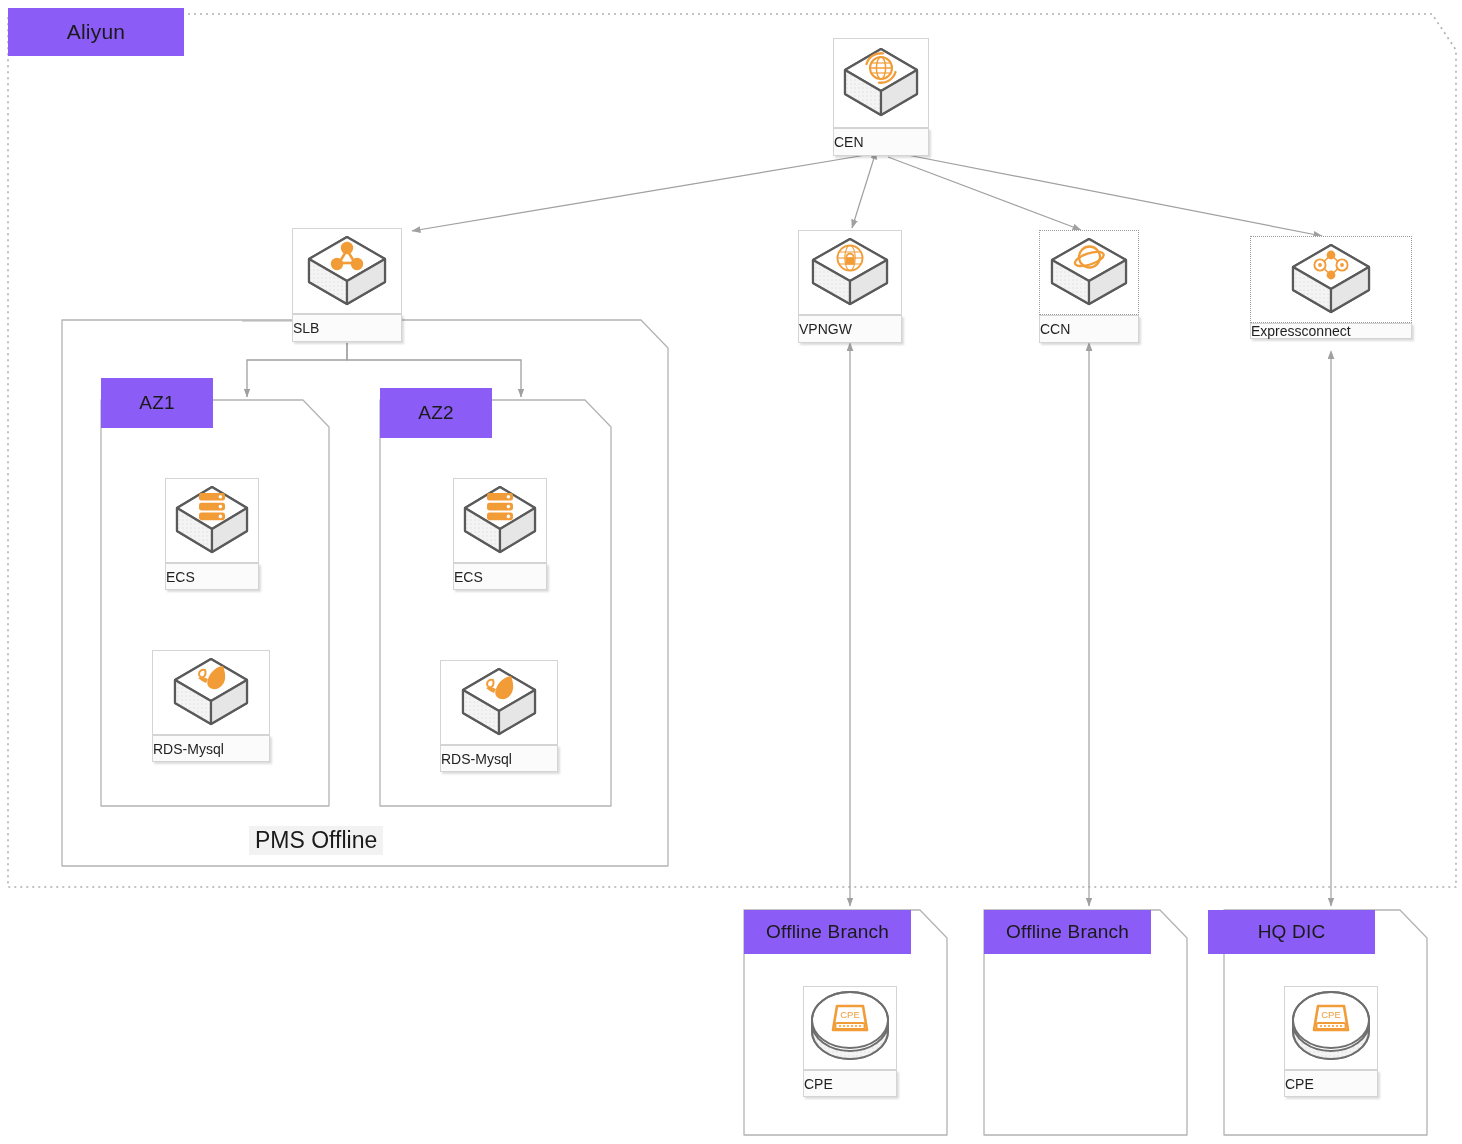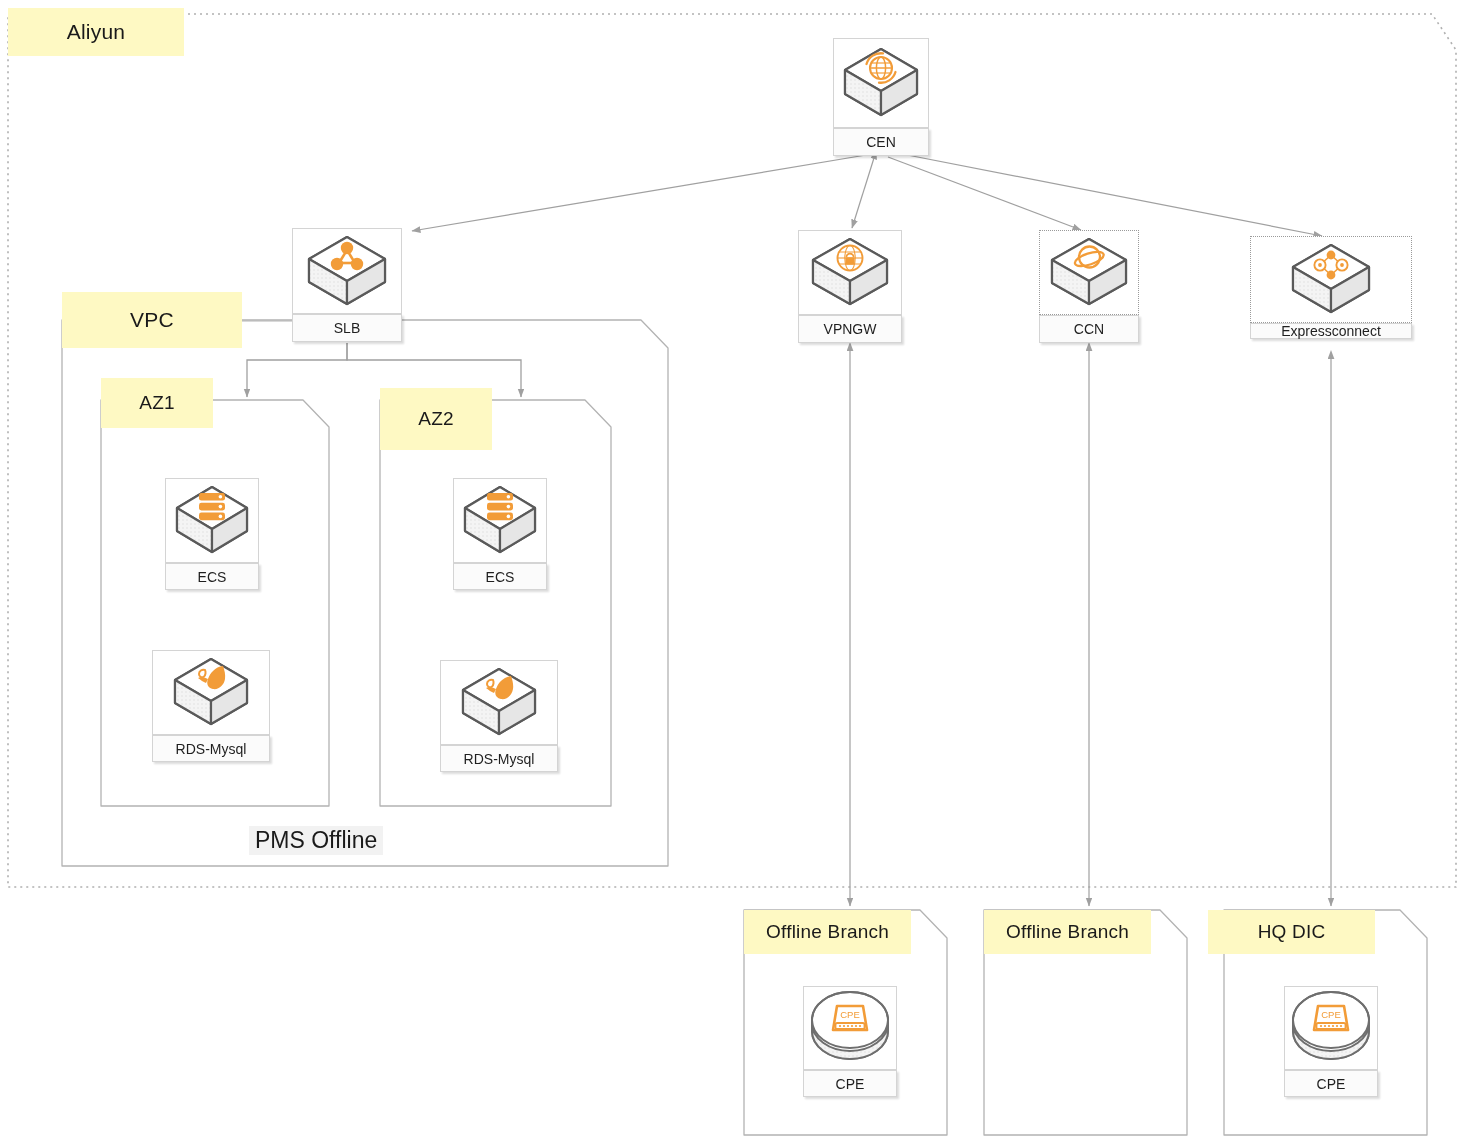--- a/index.html
+++ b/index.html
@@ -15,21 +15,21 @@
     position: relative;
     width: 1462px;
     height: 1144px;
     overflow: hidden;
     background: #ffffff;
   }
 
   
   .group-title {
     position: absolute;
-    background: #fef9c3;
+    background: #8b5cf6;
     color: #1a1a1a;
     display: flex;
     align-items: center;
     justify-content: center;
     font-size: 21px;
     letter-spacing: .2px;
     z-index: 6;
     white-space: nowrap;
     text-align: right;
   }
@@ -59,21 +59,21 @@
   .node .iconbox.sel {
     border: 1px dotted #9a9a9a;
   }
   .node .labelbox {
     position: absolute;
     background: #fbfbfb;
     border: 1px solid #d4d4d4;
     box-sizing: border-box;
     display: flex;
     align-items: center;
-    justify-content: center;
+    justify-content: flex-start;
     font-size: 14px;
     color: #1f1f1f;
     box-shadow: 2px 2px 2px rgba(0,0,0,.14);
     white-space: nowrap;
   }
   .node .labelbox.wide { font-size: 14px; }
 
   .node svg { display: block; }
 
   
@@ -172,29 +172,26 @@
 
     <g>
       <line x1="1331" y1="358" x2="1331" y2="906" stroke="#a0a0a0" stroke-width="1.2" marker-end="url(#ah)" marker-start="url(#ahb)"></line>
     </g>
   </svg>
 
   <div class="group-title" style="left:8px; top:8px; width:176px; height:48px;">
     <span>Aliyun</span>
   </div>
 
-  <div class="group-title" style="left:62px; top:292px; width:180px; height:56px;">
-    <span>VPC</span>
-  </div>
 
   <div class="group-title small" style="left:101px; top:378px; width:112px; height:50px;">
     <span>AZ1</span>
   </div>
 
-  <div class="group-title small" style="left:380px; top:388px; width:112px; height:62px;">
+  <div class="group-title small" style="left:380px; top:388px; width:112px; height:50px;">
     <span>AZ2</span>
   </div>
 
   <div class="group-title small" style="left:744px; top:910px; width:167px; height:44px;">
     <span>Offline Branch</span>
   </div>
 
   <div class="group-title small" style="left:984px; top:910px; width:167px; height:44px;">
     <span>Offline Branch</span>
   </div>

